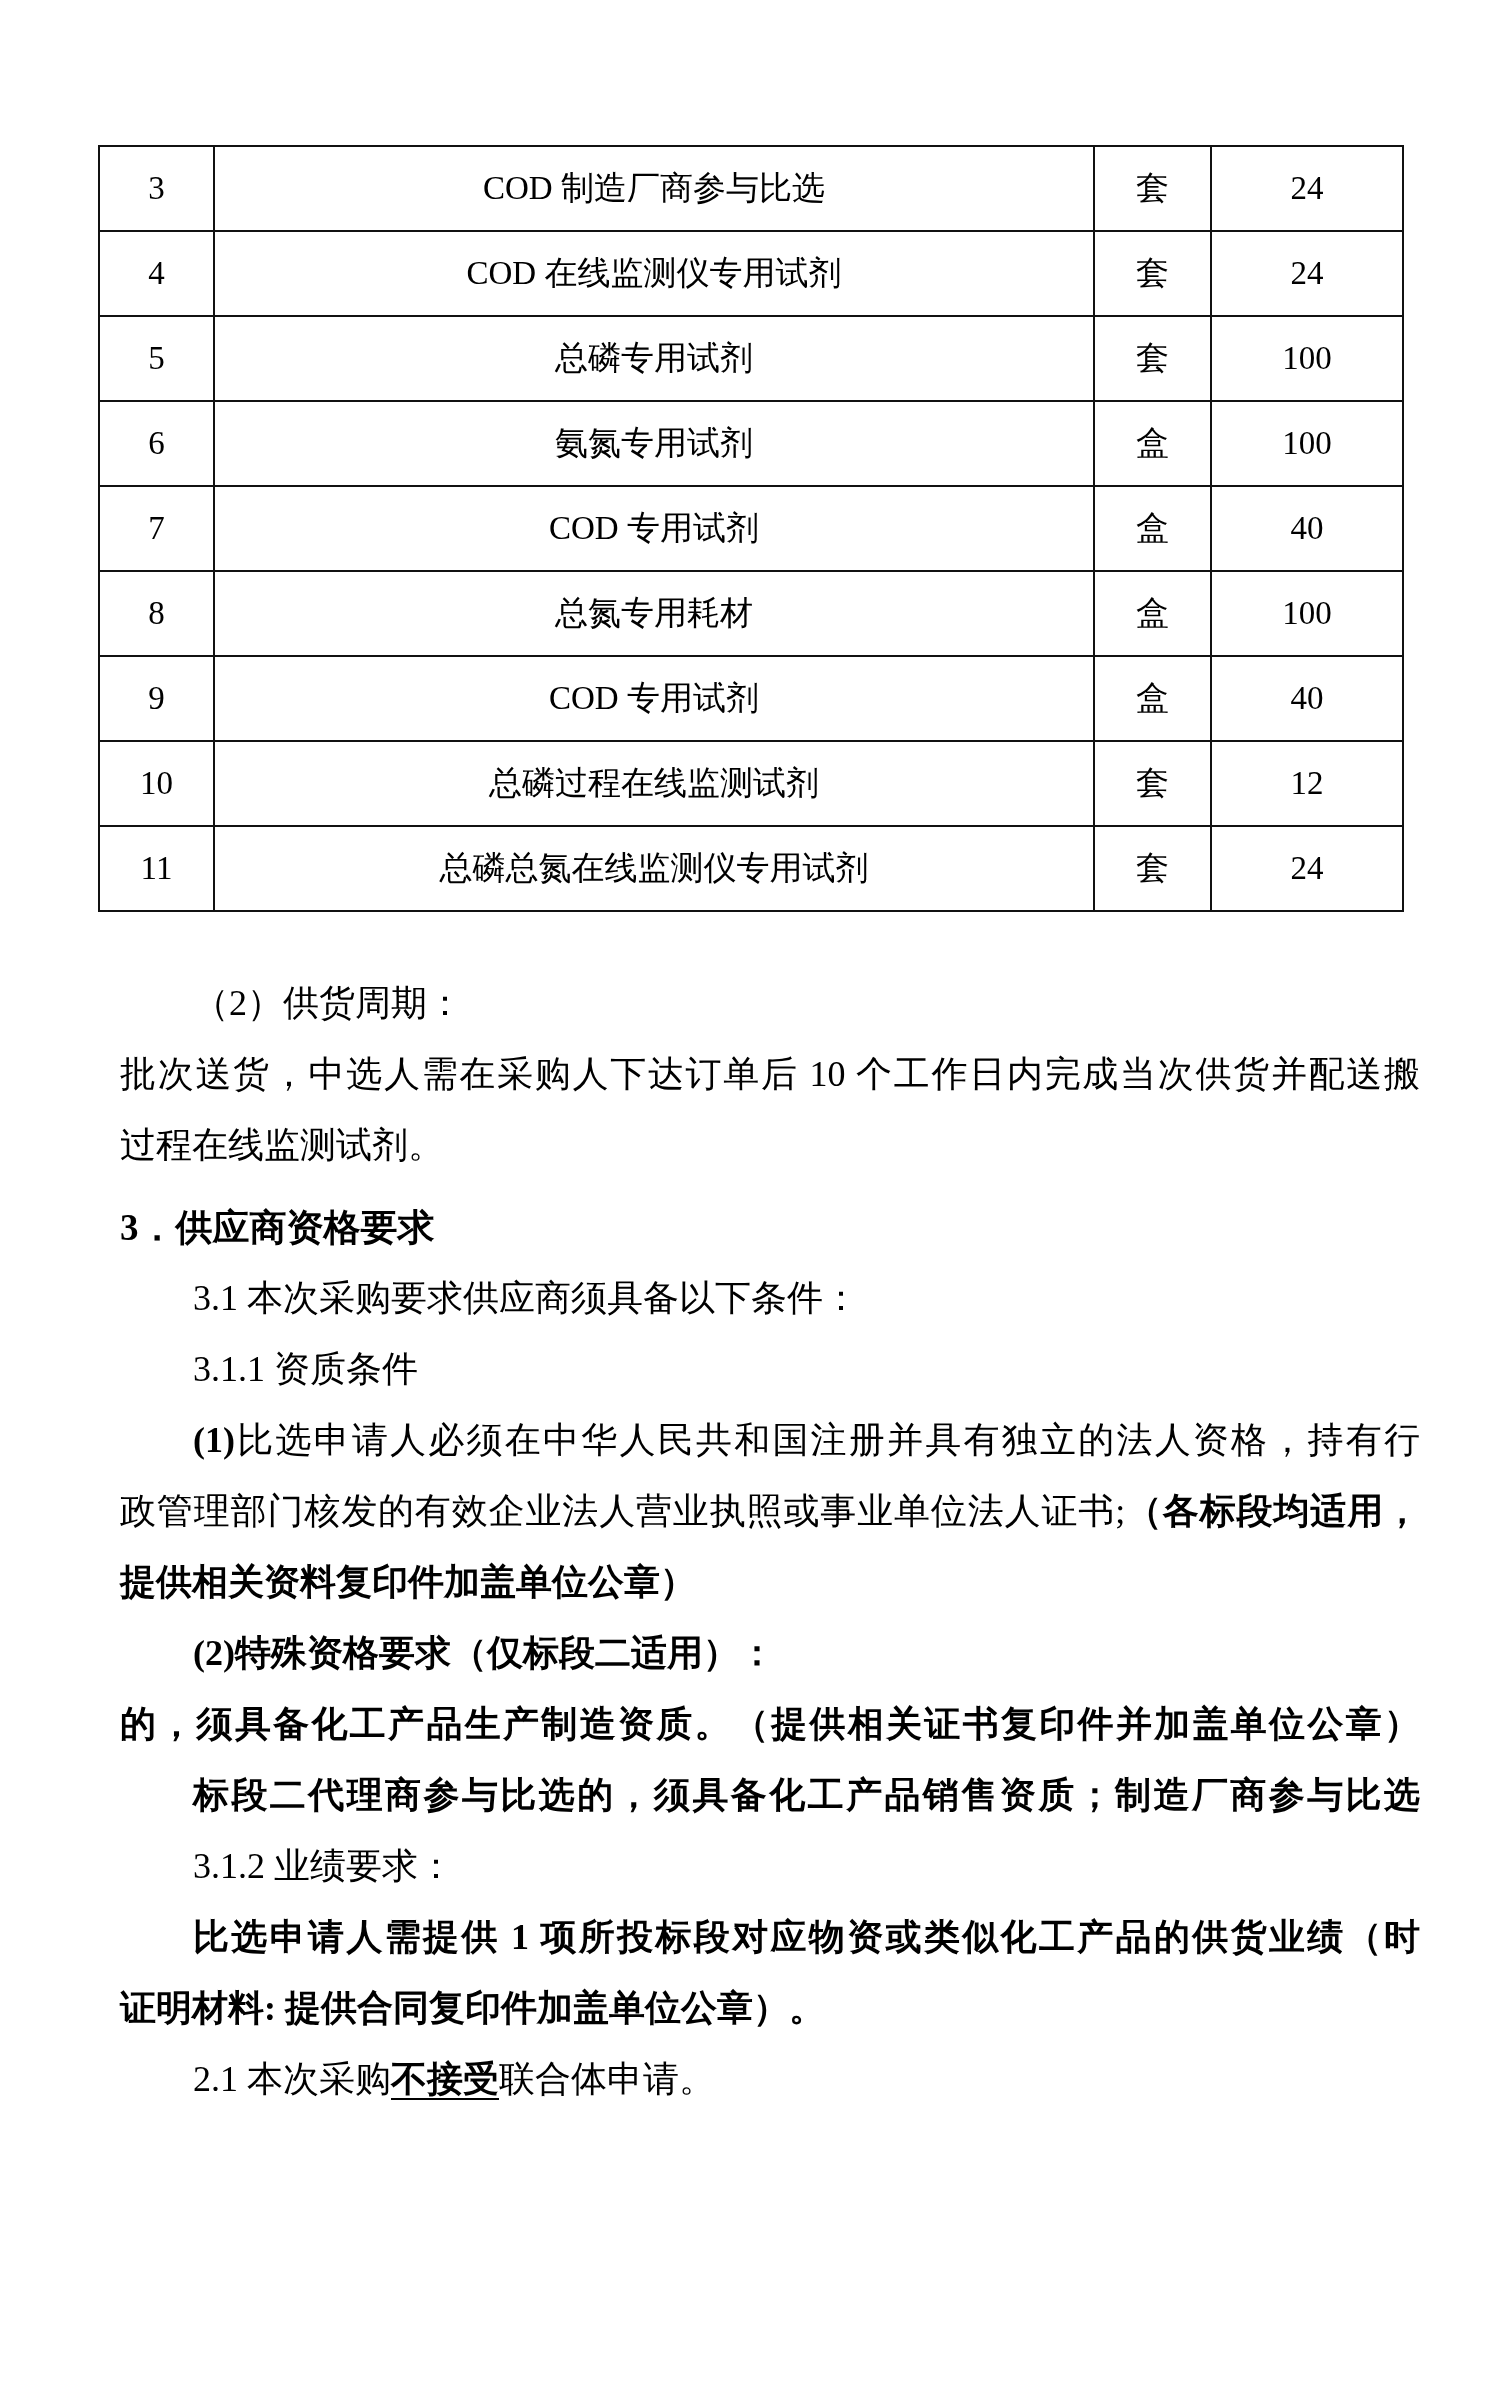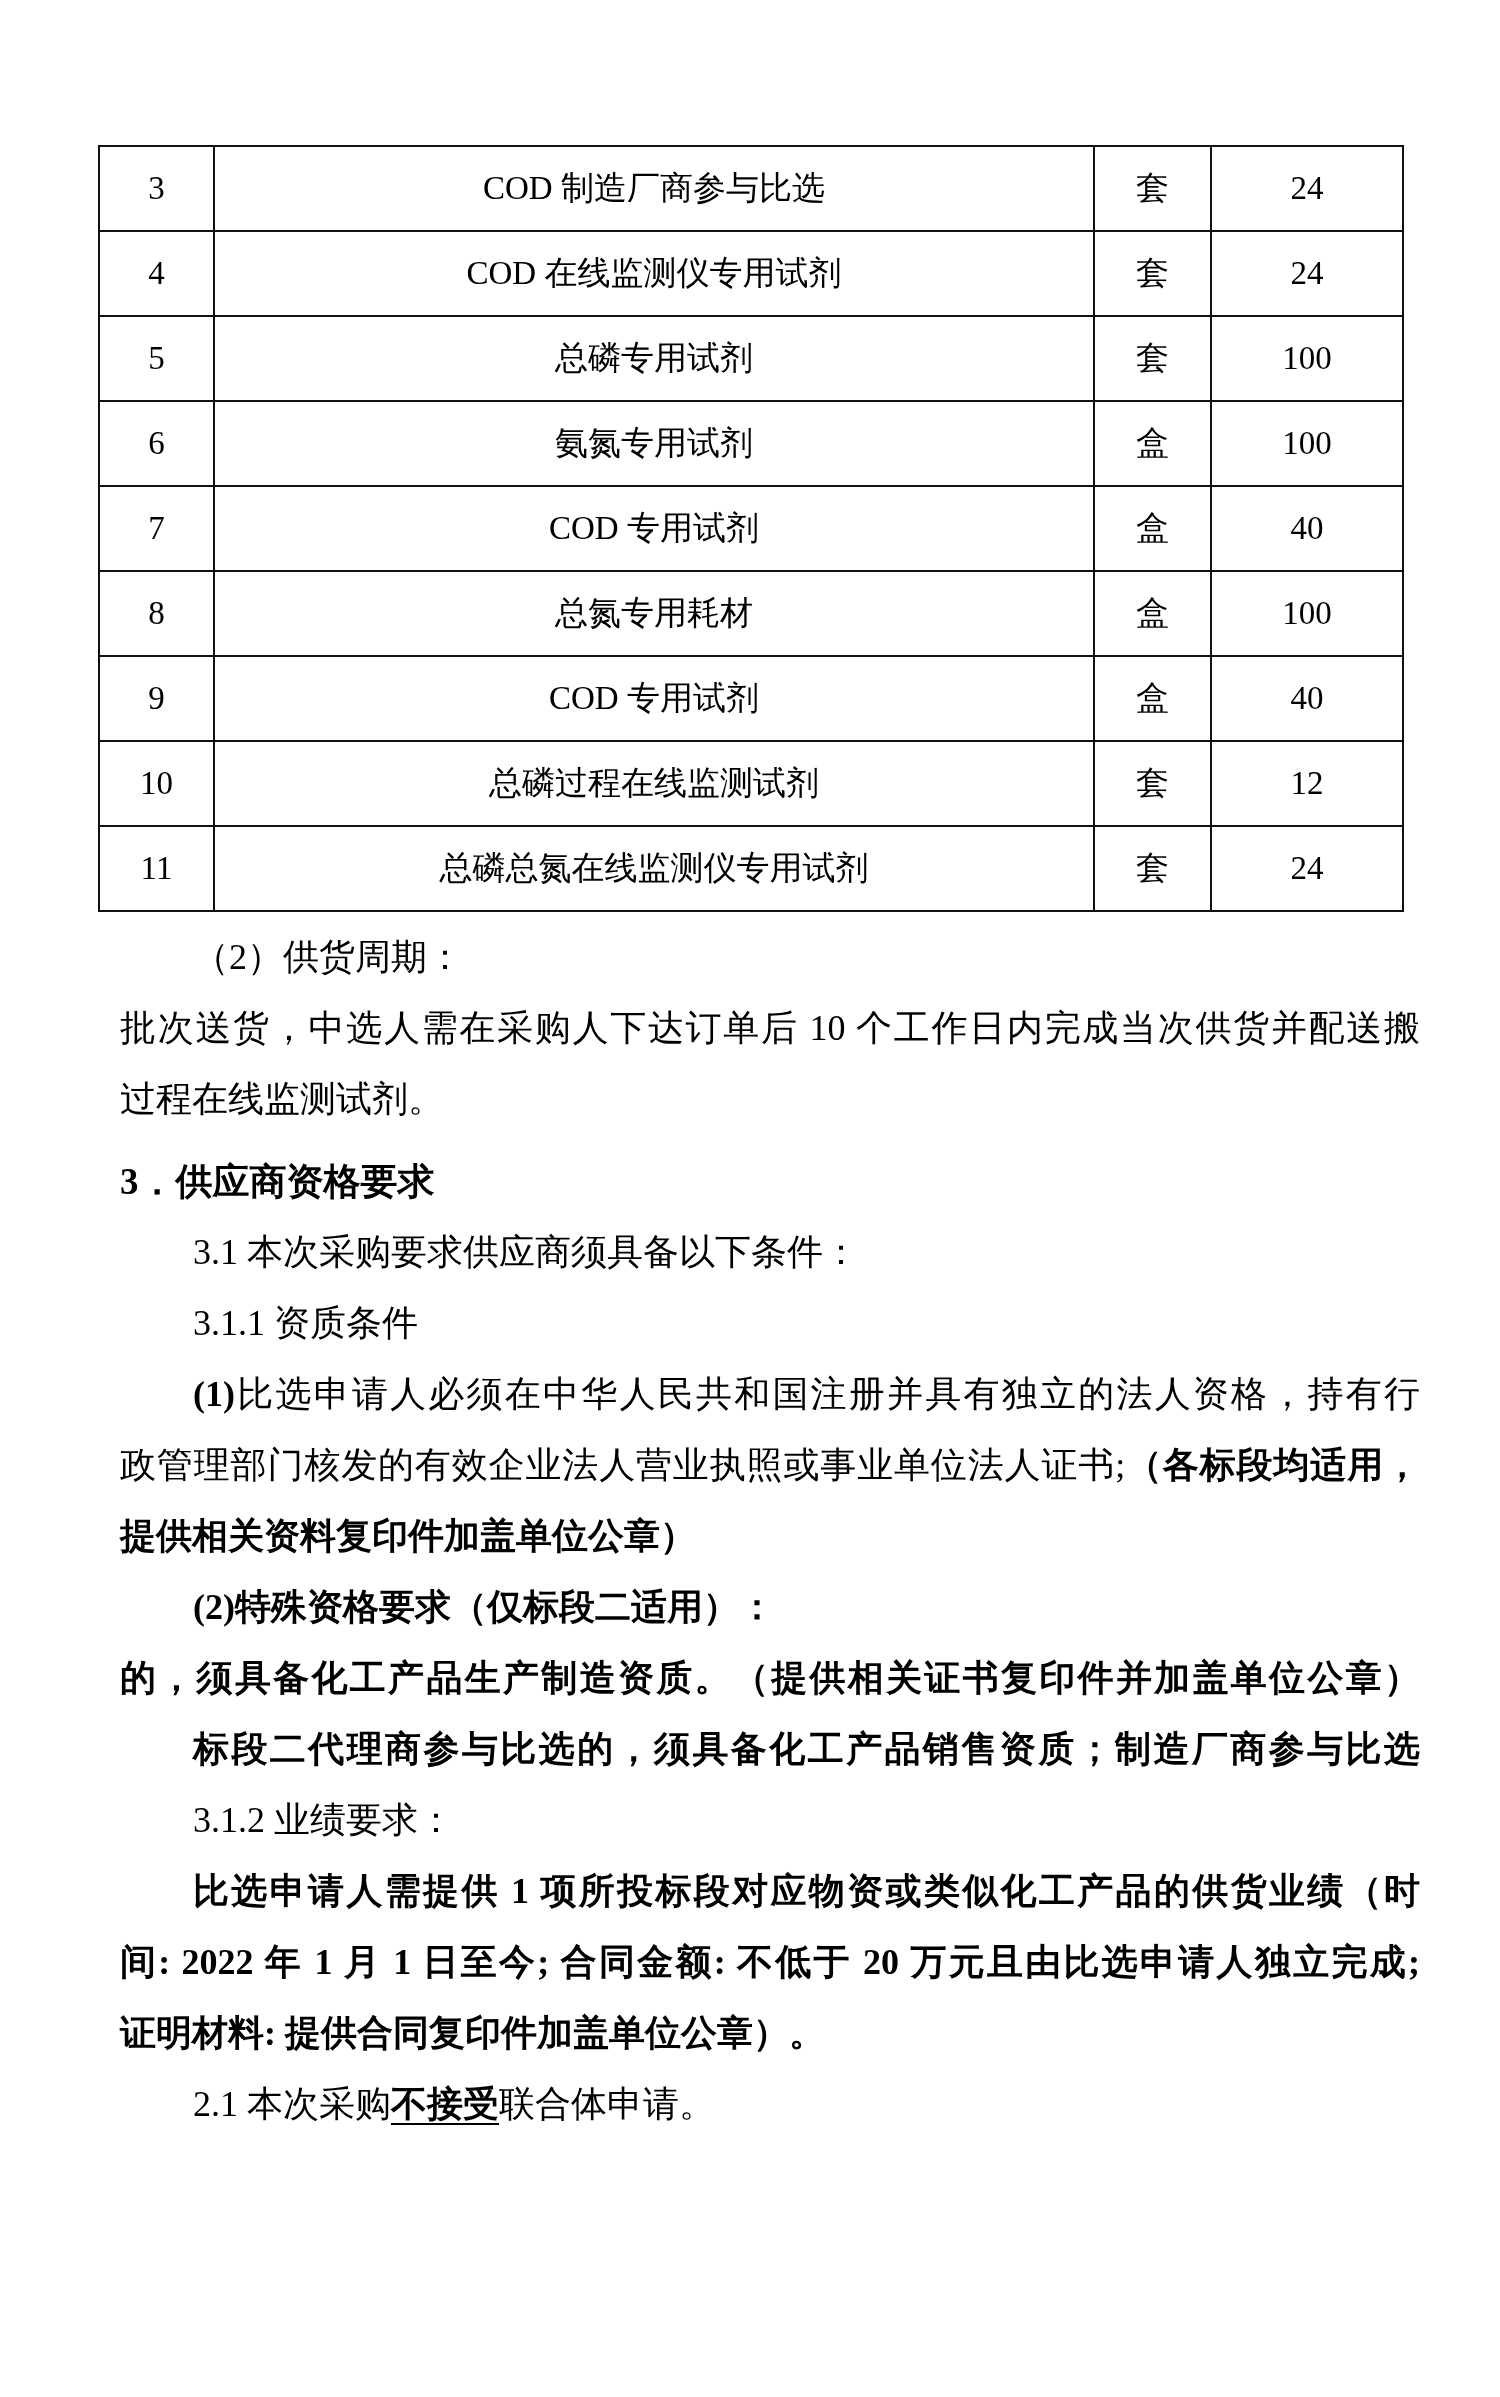--- a/index.html
+++ b/index.html
@@ -25,21 +25,21 @@
     height:83px;
     text-align:center;
     vertical-align:middle;
     font-size:33px;
     padding:0;
     overflow:hidden;
   }
   
   .textblock{
     position:absolute;
-    left:120px;top:922px;
+    left:120px;top:968px;
     width:1300px;
     font-size:36px;
   }
   .line{
     height:71px;
     line-height:71px;
     text-align:left;
   }
   .indent{padding-left:73px;}
   .just{
@@ -143,19 +143,18 @@
     <div class="line indent just"><span class="bold">(1)</span><span>比选申请人必须在中华人民共和国注册并具有独立的法人资格，持有行</span></div>
     <div class="line just"><span>政管理部门核发的有效企业法人营业执照或事业单位法人证书;</span><span class="bold">（各标段均适用，</span></div>
     <div class="line bold">提供相关资料复印件加盖单位公章）</div>
 
     <div class="line indent bold">(2)特殊资格要求（仅标段二适用）：</div>
     <div class="line just bold">的，须具备化工产品生产制造资质。（提供相关证书复印件并加盖单位公章）</div>
     <div class="line indent just bold">标段二代理商参与比选的，须具备化工产品销售资质；制造厂商参与比选</div>
 
     <div class="line indent">3.1.2 业绩要求：</div>
     <div class="line indent just bold">比选申请人需提供 1 项所投标段对应物资或类似化工产品的供货业绩（时</div>
-    <div class="line just bold">间: 2022 年 1 月 1 日至今; 合同金额: 不低于 20 万元且由比选申请人独立完成;</div>
     <div class="line bold">证明材料: 提供合同复印件加盖单位公章）。</div>
 
     <div class="line indent"><span>2.1 本次采购</span><span class="ul">不接受</span><span>联合体申请。</span></div>
   </div>
 
 </div>
 
 </body></html>

